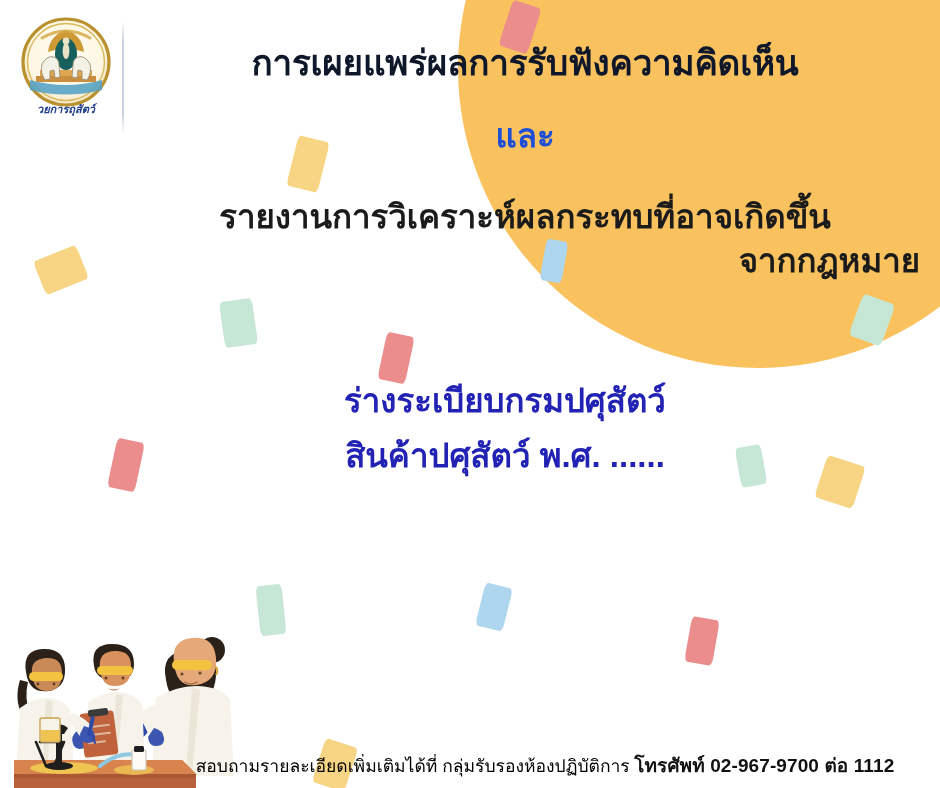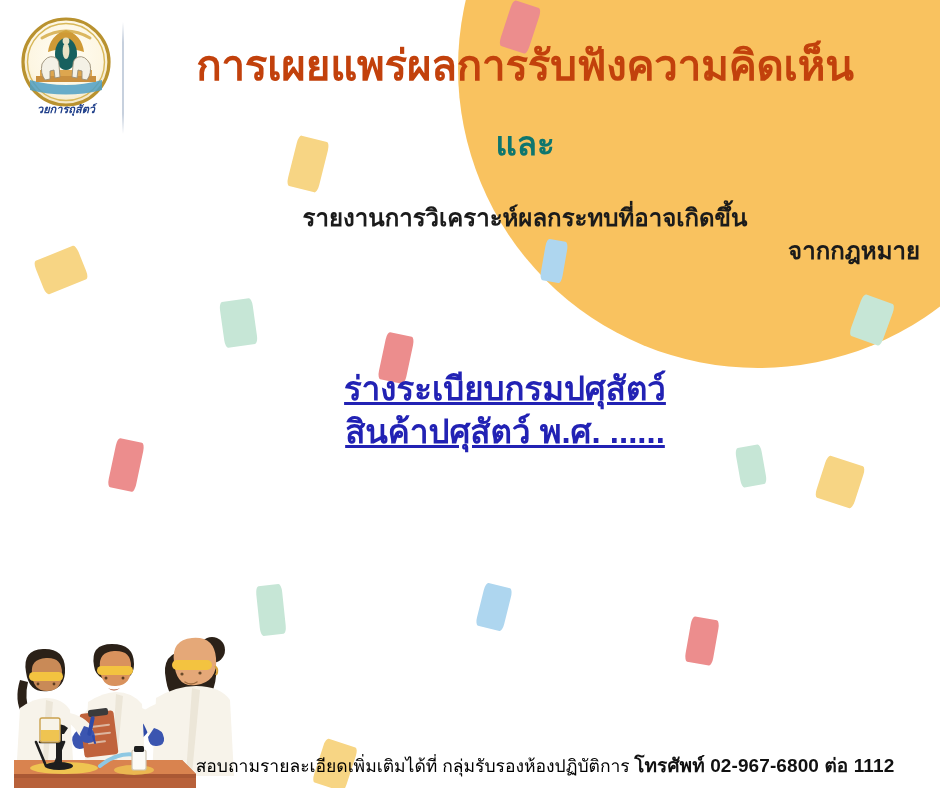--- a/index.html
+++ b/index.html
@@ -52,58 +52,57 @@
 
   
   .head-block{
     position:absolute;
     left:130px;top:44px;
     width:790px;
     z-index:5;
     text-align:center;
   }
   .h-line{
-    color:#c2410c;
-    font-weight:bold;
-    font-size:42px;
+    color:#0f172a;
+    font-weight:bold;
+    font-size:35px;
     line-height:1.06;
     letter-spacing:-0.2px;
     margin:0;
   }
   .h-and{
-    color:#0f766e;
+    color:#1d4ed8;
     font-weight:bold;
     font-size:33px;
     margin:38px 0 0 0;
     line-height:1.05;
   }
   .h-line2{
     color:#1b1b1b;
     font-weight:bold;
-    font-size:24px;
+    font-size:33px;
     line-height:1.28;
     margin:42px 0 0 0;
   }
 
   
   .blue-block{
     position:absolute;
     left:110px;top:368px;
     width:790px;
     z-index:5;
     text-align:center;
   }
   .b-line{
     color:#2222B4;
     font-weight:bold;
     font-size:33px;
     line-height:1.30;
-    margin:0;
+    margin:12px;
     text-shadow:0 1px 0 rgba(255,255,255,.55);
-    text-decoration:underline;
   }
 
   
   .footer{
     position:absolute;
     left:0;bottom:8px;
     width:940px;
     z-index:7;
     text-align:center;
     padding-left:150px;
@@ -279,16 +278,16 @@
         <path d="M104 156 q20 -16 40 -10" stroke="#8ec8e3" stroke-width="4" fill="none" stroke-linecap="round"></path>
 
         <rect x="136" y="140" width="14" height="20" rx="2" fill="#fcfbf6" stroke="#cfc7b4" stroke-width="1.2"></rect>
         <rect x="138" y="136" width="10" height="6" rx="1.5" fill="#1e1e1e"></rect>
       </g>
     </svg>
   </div>
 
   <div class="footer">
     <span class="f-normal">สอบถามรายละเอียดเพิ่มเติมได้ที่ กลุ่มรับรองห้องปฏิบัติการ</span>
-    <span class="f-bold">โทรศัพท์ 02-967-6800 ต่อ 1112</span>
+    <span class="f-bold">โทรศัพท์ 02-967-9700 ต่อ 1112</span>
   </div>
 
 </div>
 
 </body></html>

